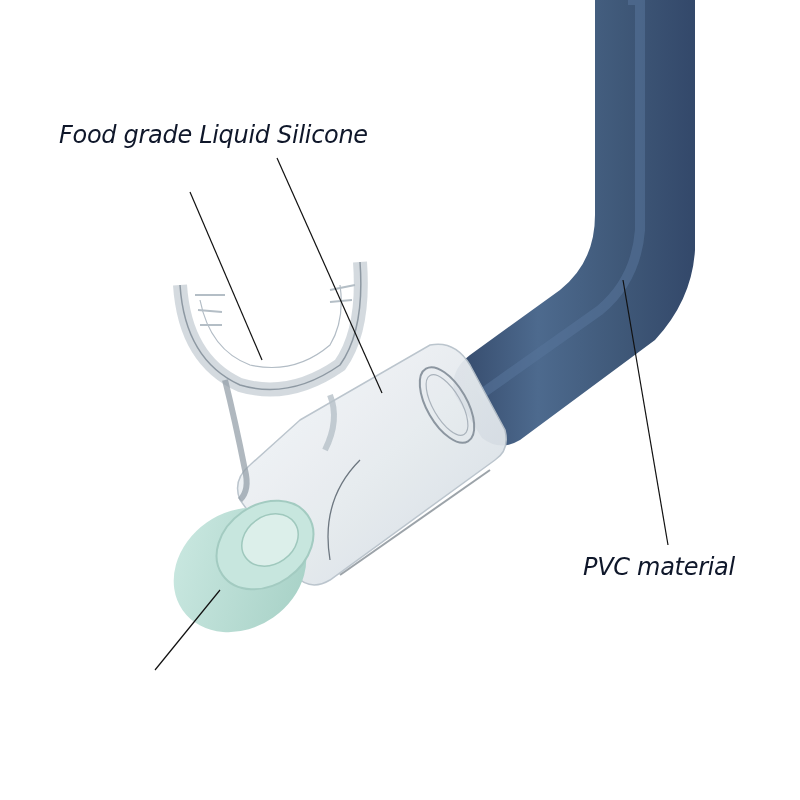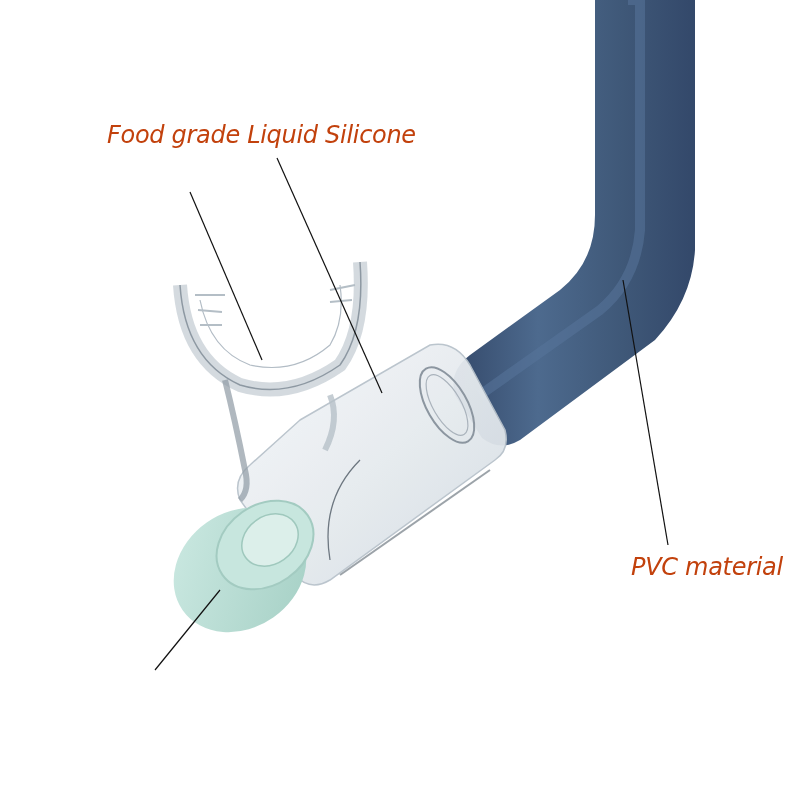--- a/index.html
+++ b/index.html
@@ -1,18 +1,18 @@
 <!DOCTYPE html>
 <html><head>
 <meta charset="utf-8">
 <style>
   html, body { margin:0; padding:0; background:#ffffff; }
   body { width:800px; height:800px; position:relative; overflow:hidden; font-family:"DejaVu Sans", sans-serif; }
   #stage { position:absolute; left:0; top:0; width:800px; height:800px; }
-  .label { position:absolute; font-style:italic; color:#c2410c; font-size:24px; white-space:nowrap; letter-spacing:-0.3px;margin-left:48px; }
+  .label { position:absolute; font-style:italic; color:#0f172a; font-size:24px; white-space:nowrap; letter-spacing:-0.3px; }
 </style>
 </head>
 <body>
 
 <div id="stage">
   <svg width="800" height="800" viewBox="0 0 800 800">
     <defs>
       <linearGradient id="tubeGrad" x1="0" y1="0" x2="1" y2="0">
         <stop offset="0" stop-color="#34496a"></stop>
         <stop offset="0.35" stop-color="#4d6a8e"></stop>

